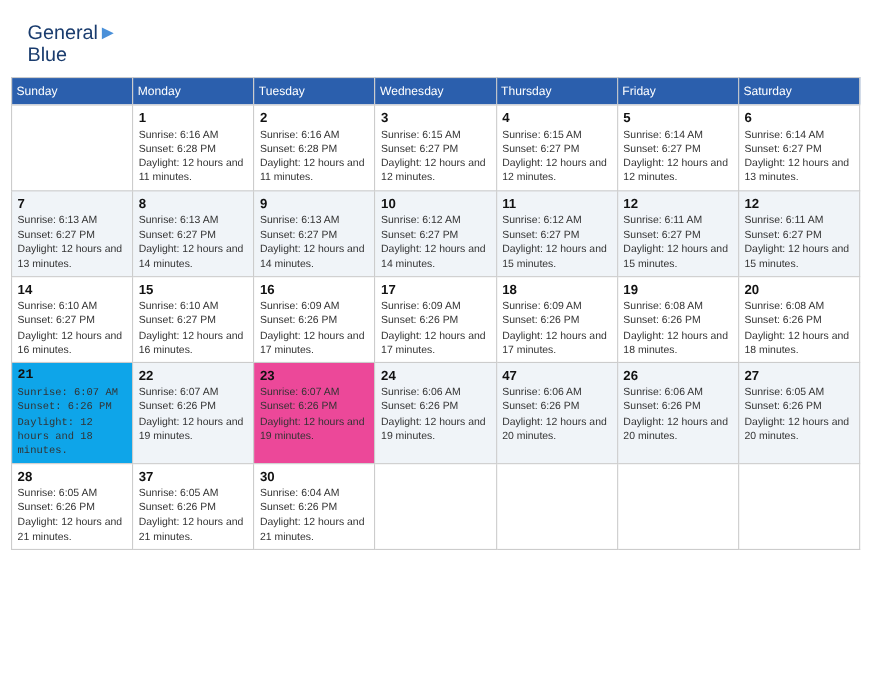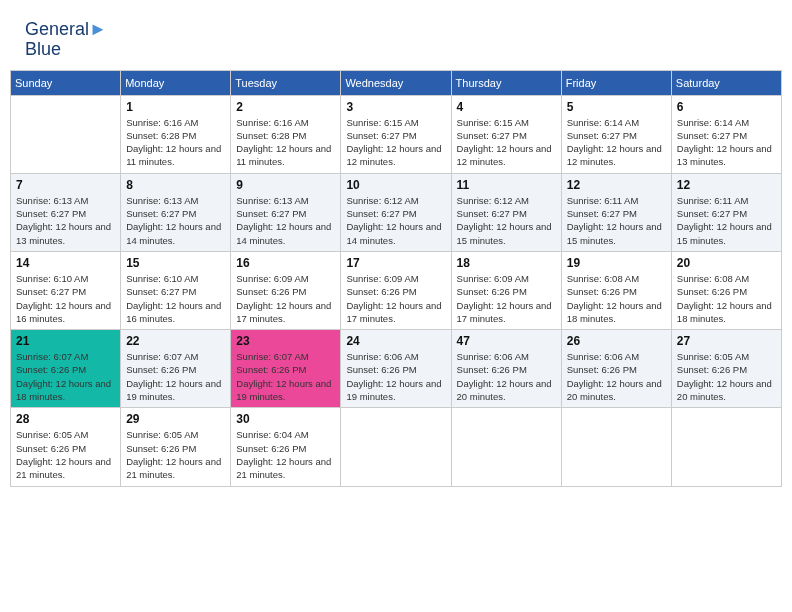--- a/index.html
+++ b/index.html
@@ -255,21 +255,21 @@
         </td>
         <td>
           <span class="day-num">20</span>
           <div class="cell-info">Sunrise: 6:08 AM
 Sunset: 6:26 PM
 Daylight: 12 hours
 and 18 minutes.</div>
         </td>
       </tr>
       <tr>
-        <td style="background: #14b8a6;">
+        <td style="background: #0ea5e9; font-family: Liberation Mono, monospace;">
           <span class="day-num">21</span>
           <div class="cell-info">Sunrise: 6:07 AM
 Sunset: 6:26 PM
 Daylight: 12 hours
 and 18 minutes.</div>
         </td>
         <td style="background: rgb(240, 244, 248); margin-left: 44px;">
           <span class="day-num">22</span>
           <div class="cell-info">Sunrise: 6:07 AM
 Sunset: 6:26 PM
@@ -314,21 +314,21 @@
       </tr>
       <tr>
         <td>
           <span class="day-num">28</span>
           <div class="cell-info">Sunrise: 6:05 AM
 Sunset: 6:26 PM
 Daylight: 12 hours
 and 21 minutes.</div>
         </td>
         <td>
-          <span class="day-num">29</span>
+          <span class="day-num">37</span>
           <div class="cell-info">Sunrise: 6:05 AM
 Sunset: 6:26 PM
 Daylight: 12 hours
 and 21 minutes.</div>
         </td>
         <td>
           <span class="day-num">30</span>
           <div class="cell-info">Sunrise: 6:04 AM
 Sunset: 6:26 PM
 Daylight: 12 hours

